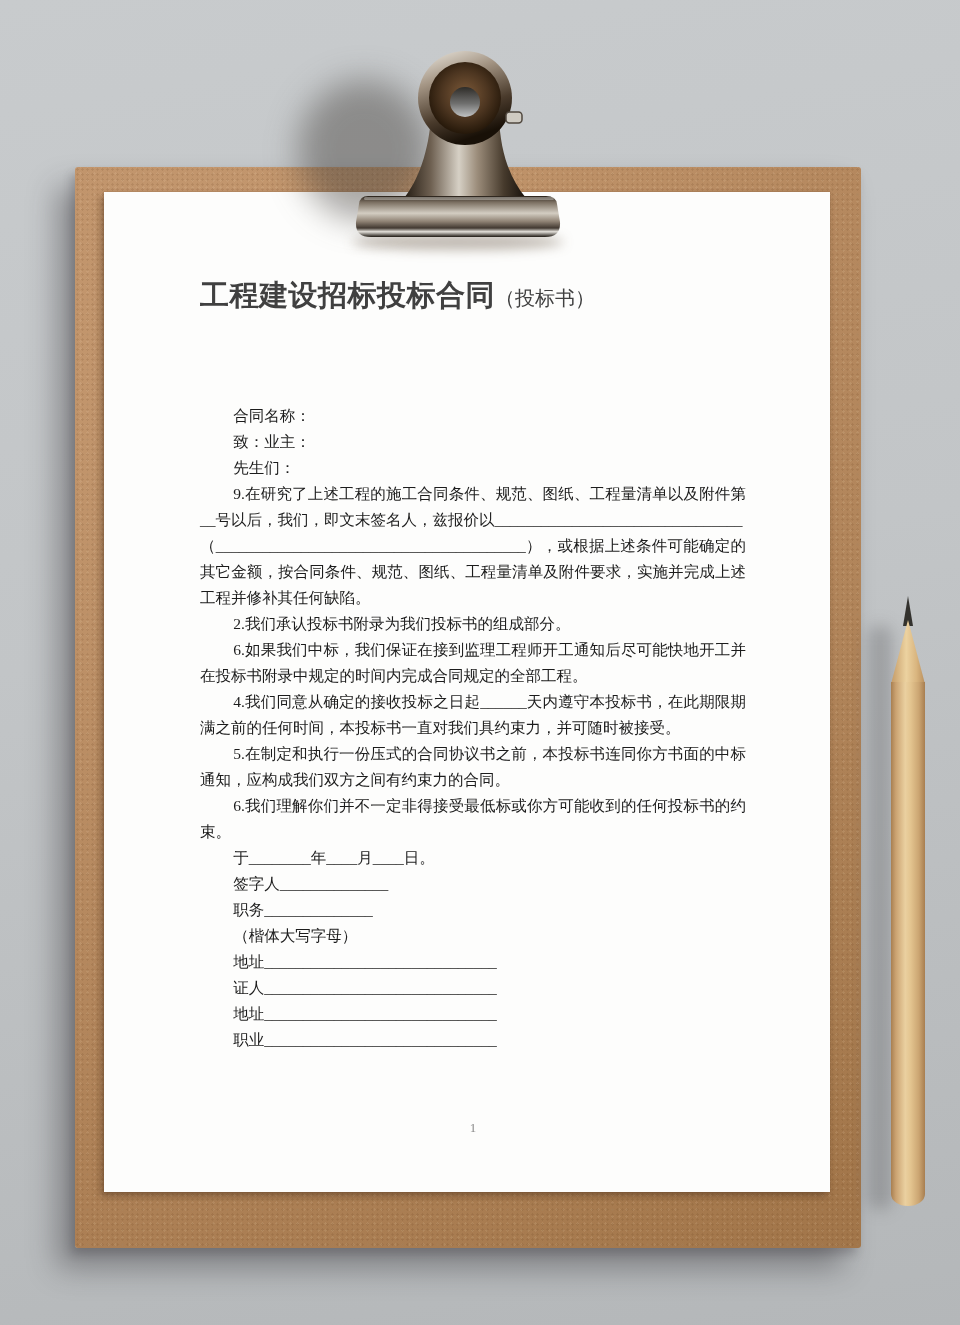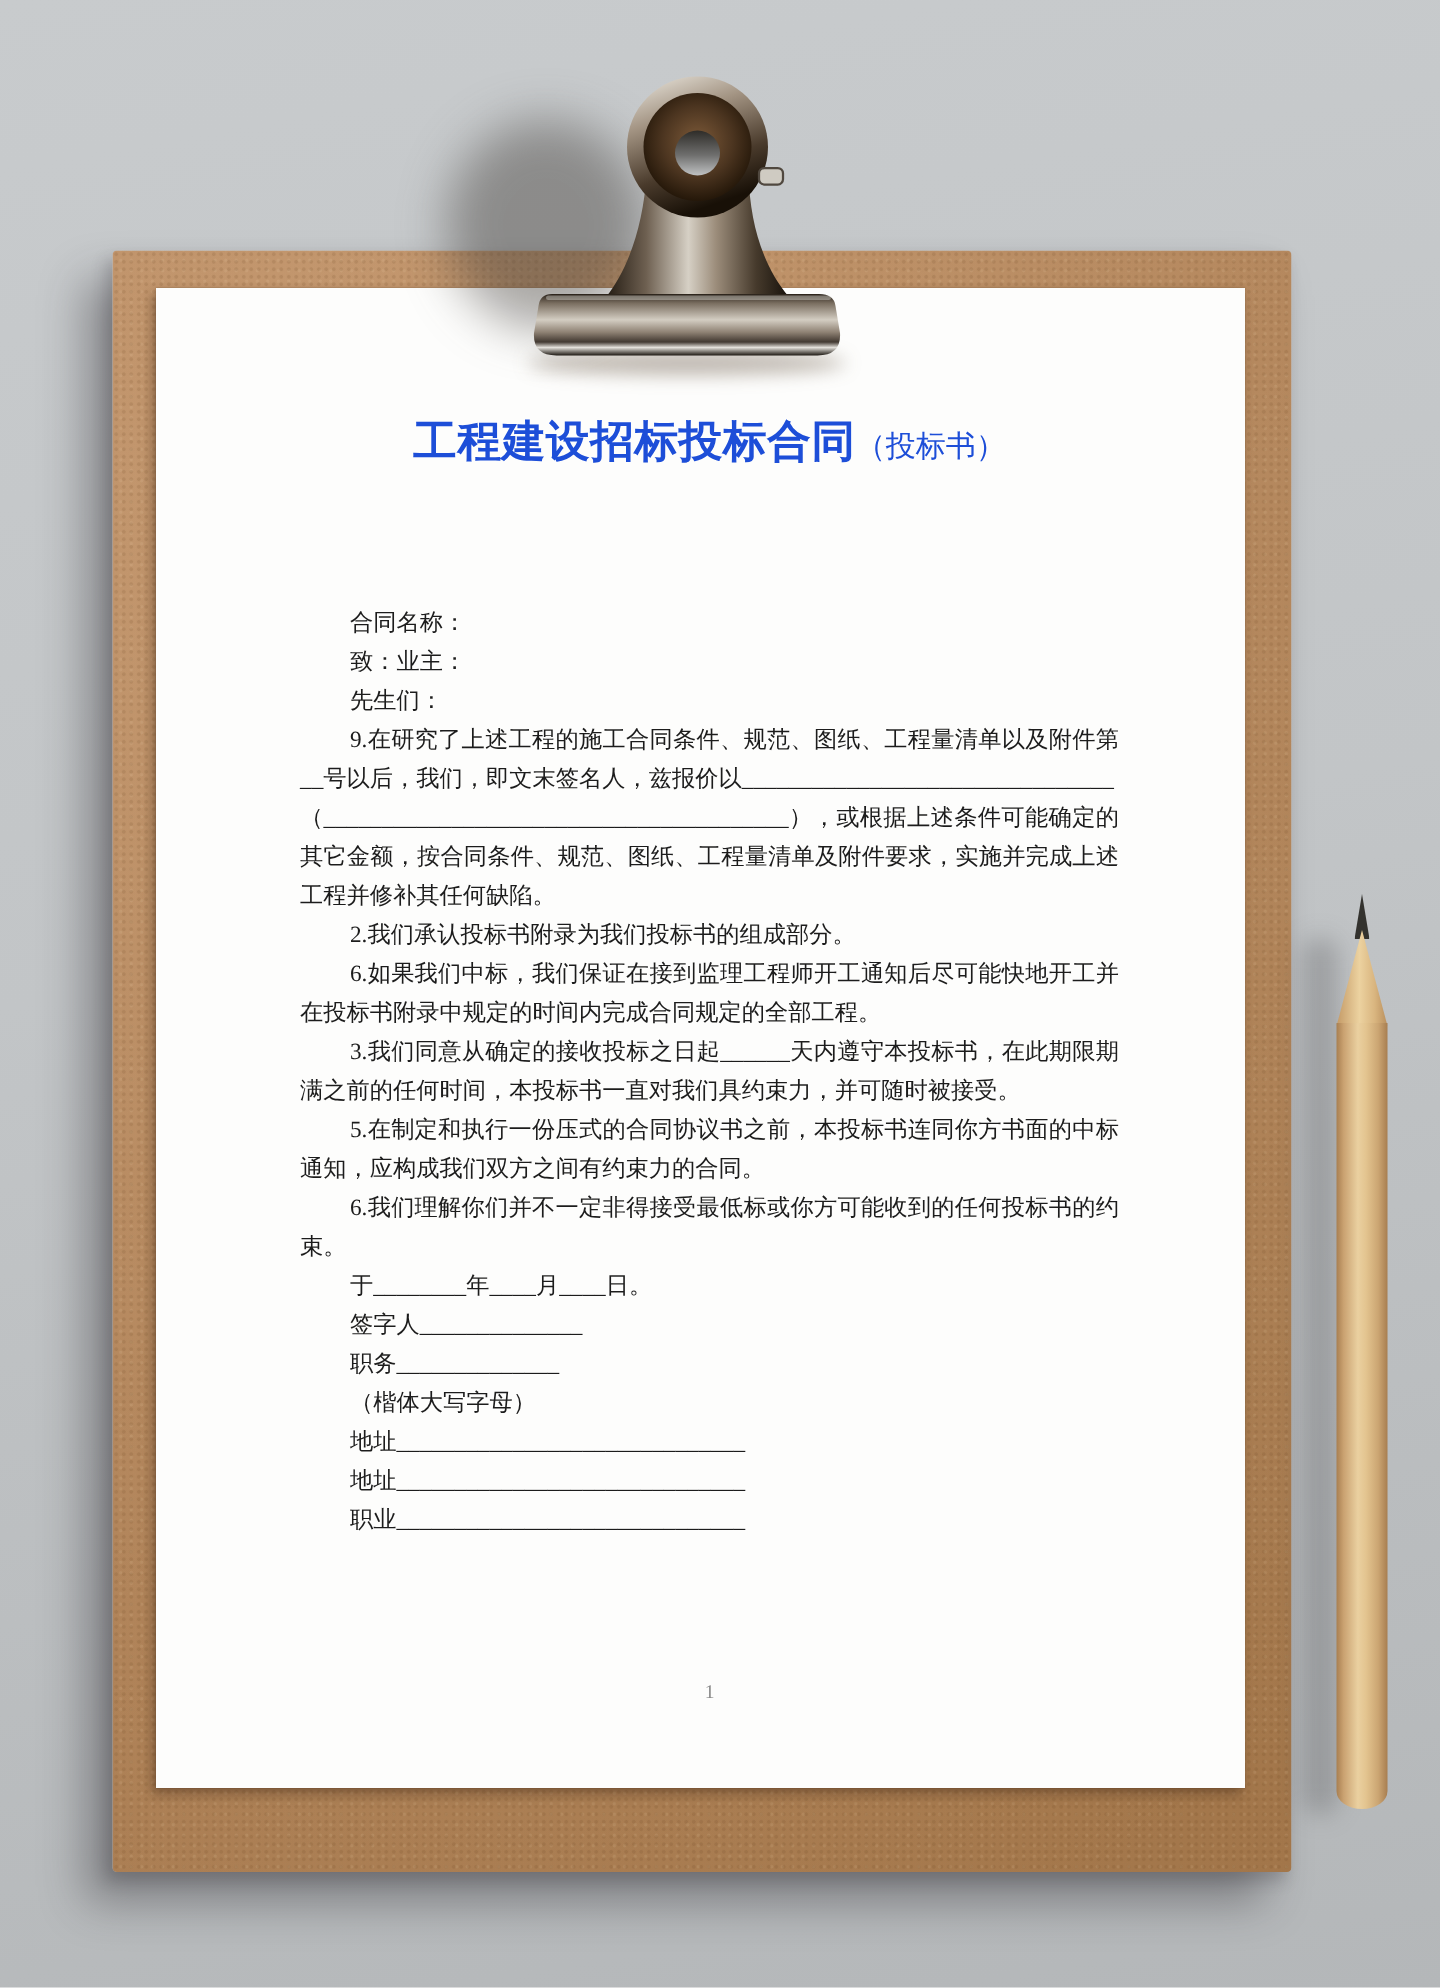--- a/index.html
+++ b/index.html
@@ -27,22 +27,22 @@
   }
 
   
   .paper{
     position:absolute;left:104px;top:192px;width:726px;height:1000px;
     background:#fdfdfc;
     box-shadow:-3px 4px 7px rgba(70,45,25,0.45), 0 0 1px rgba(60,40,20,0.4);
   }
   .doc-inner{position:absolute;left:96px;right:84px;top:0;bottom:0;color:#1c1c1c;}
   .doc-title{
-    margin:82px 0 0 0;text-align:center;font-weight:bold;font-size:29px;
-    font-family:"Liberation Sans","DejaVu Sans",sans-serif;color:#1d4ed8;line-height:42px;
+    margin:82px 0 0 0;text-align:left;font-weight:bold;font-size:29px;
+    font-family:"Liberation Sans","DejaVu Sans",sans-serif;color:#404040;line-height:42px;
     letter-spacing:0.5px;white-space:nowrap;
   }
   .doc-title .title-sub{
     font-family:"Liberation Serif","DejaVu Serif",serif;font-weight:normal;
     font-size:20px;letter-spacing:0;
   }
   .doc-body{margin-top:84px;font-size:15.5px;line-height:26px;text-align:justify;}
   .doc-body p{margin:0;text-indent:2.15em;word-break:break-all;}
   .doc-body p.p0{text-indent:0;}
   .page-number{
@@ -93,28 +93,29 @@
     <div class="doc-inner">
       <h1 class="doc-title"><span>工程建设招标投标合同</span><span class="title-sub">（投标书）</span></h1>
       <div class="doc-body">
           <p>合同名称：</p>
           <p>致：业主：</p>
           <p>先生们：</p>
           <p>9.在研究了上述工程的施工合同条件、规范、图纸、工程量清单以及附件第__号以后，我们，即文末签名人，兹报价以________________________________</p>
           <p class="p0">（________________________________________），或根据上述条件可能确定的其它金额，按合同条件、规范、图纸、工程量清单及附件要求，实施并完成上述工程并修补其任何缺陷。</p>
           <p>2.我们承认投标书附录为我们投标书的组成部分。</p>
           <p>6.如果我们中标，我们保证在接到监理工程师开工通知后尽可能快地开工并在投标书附录中规定的时间内完成合同规定的全部工程。</p>
-          <p>3.我们同意从确定的接收投标之日起______天内遵守本投标书，在此期限期满之前的任何时间，本投标书一直对我们具约束力，并可随时被接受。</p>
+          <p>4.我们同意从确定的接收投标之日起______天内遵守本投标书，在此期限期满之前的任何时间，本投标书一直对我们具约束力，并可随时被接受。</p>
           <p>5.在制定和执行一份压式的合同协议书之前，本投标书连同你方书面的中标通知，应构成我们双方之间有约束力的合同。</p>
           <p>6.我们理解你们并不一定非得接受最低标或你方可能收到的任何投标书的约束。</p>
           <p>于________年____月____日。</p>
           <p>签字人______________</p>
           <p>职务______________</p>
           <p>（楷体大写字母）</p>
           <p>地址______________________________</p>
+          <p>证人______________________________</p>
           <p>地址______________________________</p>
           <p>职业______________________________</p>
         </div>
       <div class="page-number">1</div>
     </div>
   </div>
 
   <div class="clip-shadow"></div>
   <div class="clip-base-shadow"></div>
 

